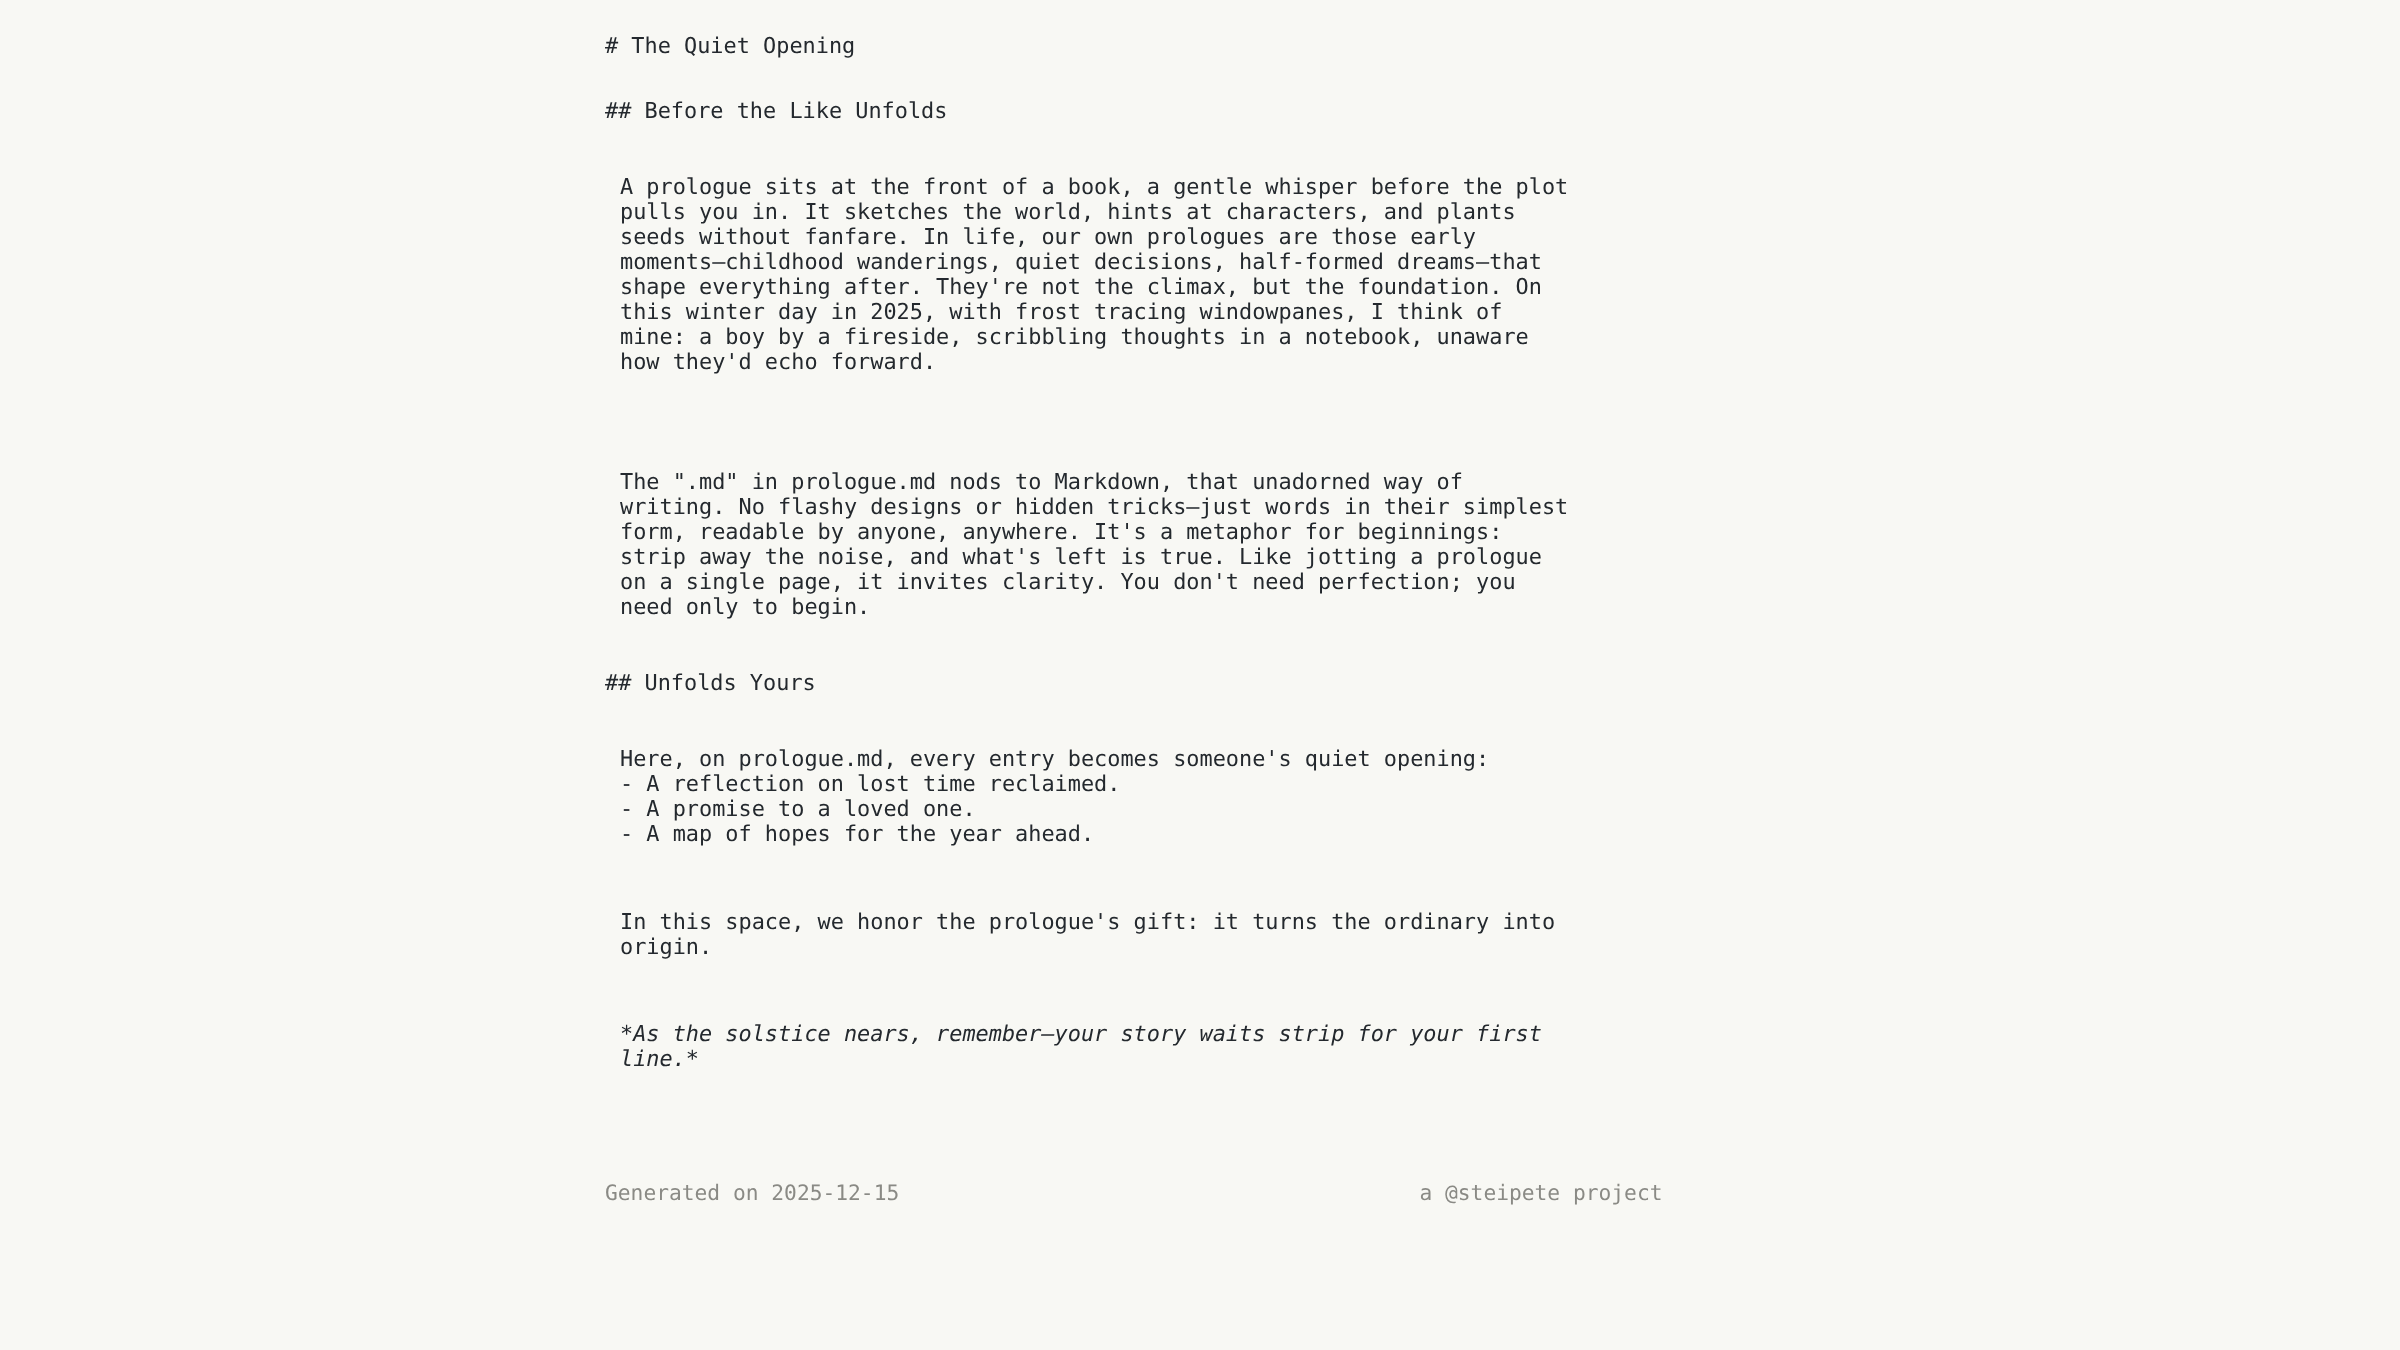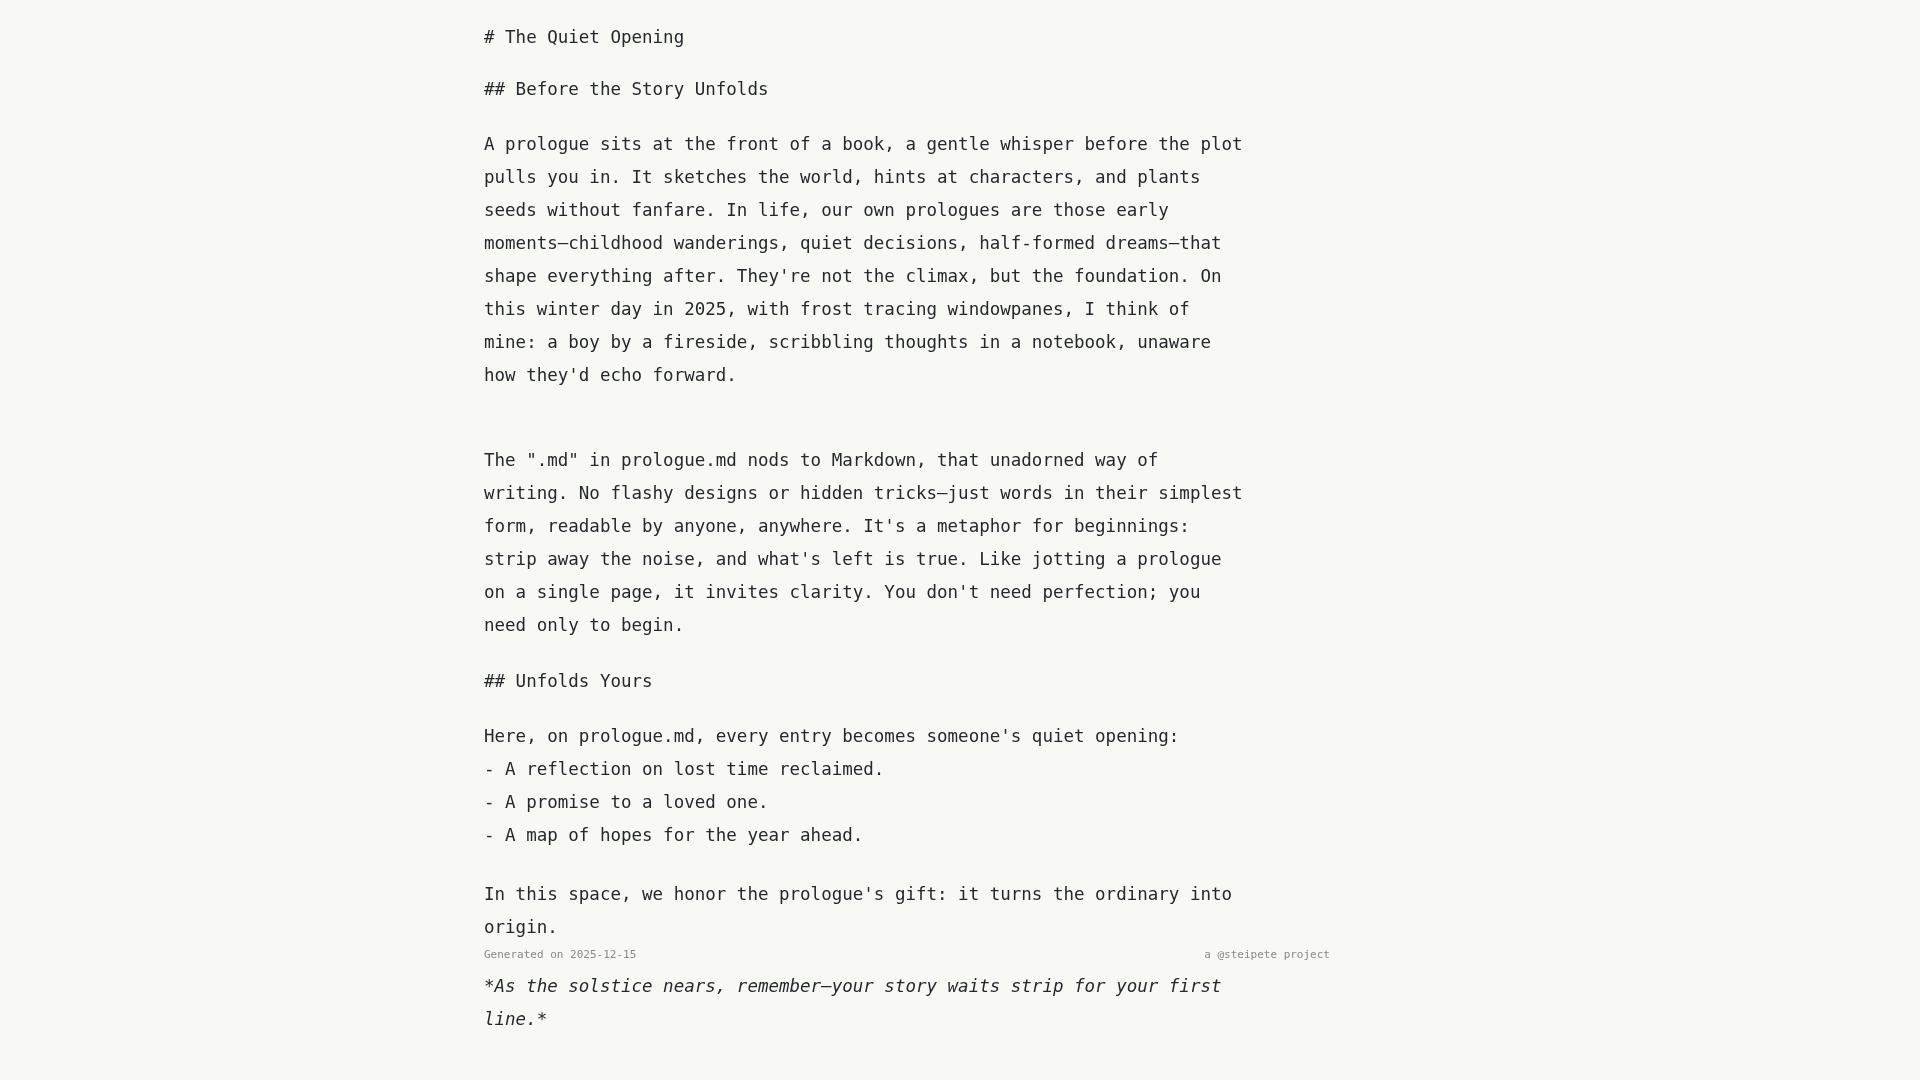--- a/index.html
+++ b/index.html
@@ -22,25 +22,25 @@
     box-sizing: border-box;
   }
   #doc {
     position: absolute;
     left: 484px;
     top: 24px;
     width: 860px;
   }
   .block {
     font-size: 17.5px;
-    line-height: 33px;
+    line-height: 20px;
     letter-spacing: 0px;
     white-space: pre-wrap;
     color: #24292e;
-    margin: 0;
+    margin: 12px;
   }
   .h1 {
     font-size: 17.5px;
     line-height: 26px;
     color: #24292e;
     white-space: pre-wrap;
     margin: 0;
   }
   .h2 {
     font-size: 17.5px;
@@ -57,40 +57,40 @@
   }
   #footer {
     position: absolute;
     left: 484px;
     top: 946px;
     width: 846px;
     display: flex;
     flex-direction: row;
     justify-content: space-between;
     align-items: baseline;
-    font-size: 11px;
+    font-size: 17px;
     line-height: 18px;
     color: #8a8a85;
   }
   #footer .f-right {
     text-align: center;
   }
 </style>
 </head>
 <body>
 
 <div id="page">
 
   <article id="doc">
 
     <div class="h1"># The Quiet Opening</div>
 
     <div class="spacer"></div>
 
-    <div class="h2">## Before the Story Unfolds</div>
+    <div class="h2">## Before the Like Unfolds</div>
 
     <div class="spacer"></div>
 
     <div class="block">A prologue sits at the front of a book, a gentle whisper before the plot
 pulls you in. It sketches the world, hints at characters, and plants
 seeds without fanfare. In life, our own prologues are those early
 moments—childhood wanderings, quiet decisions, half-formed dreams—that
 shape everything after. They're not the climax, but the foundation. On
 this winter day in 2025, with frost tracing windowpanes, I think of
 mine: a boy by a fireside, scribbling thoughts in a notebook, unaware

